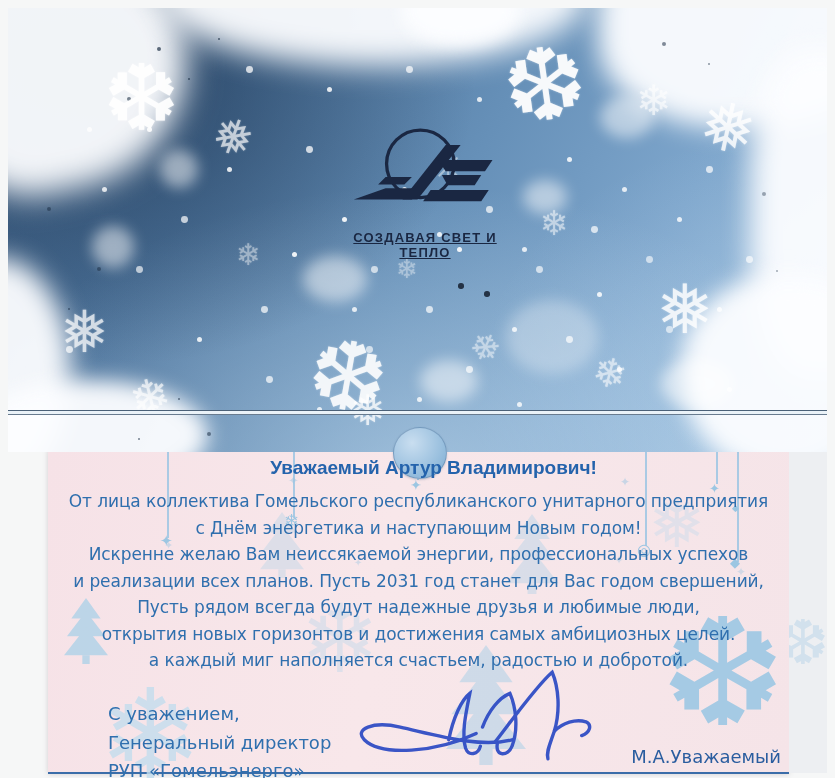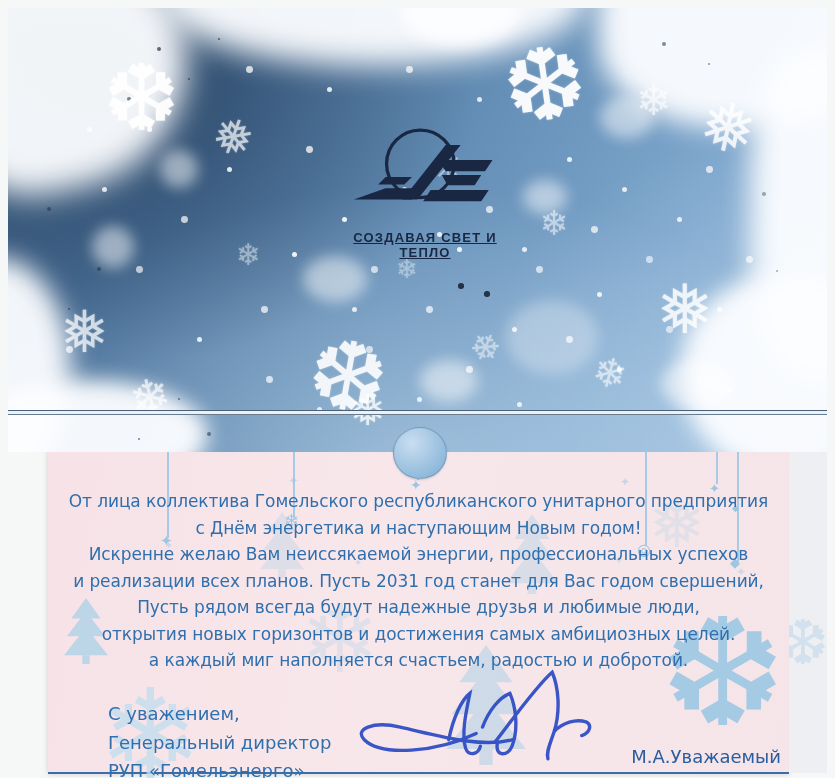--- a/index.html
+++ b/index.html
@@ -211,20 +211,21 @@
     <span class="deco" style="left:612px;top:148px;font-size:150px;color:#9dc8e4;opacity:.9;">❆</span>
     <span class="deco" style="left:252px;top:142px;font-size:95px;color:#b9d6ea;opacity:.4;">❄</span>
     <span class="deco" style="left:600px;top:40px;font-size:68px;color:#bcd8ec;opacity:.35;">❅</span>
     <span class="deco" style="left:240px;top:24px;font-size:13px;color:#9cc6e2;opacity:.5;">✦</span>
     <span class="deco" style="left:572px;top:26px;font-size:12px;color:#9cc6e2;opacity:.5;">✦</span>
     <span class="deco" style="left:116px;top:90px;font-size:11px;color:#9cc6e2;opacity:.45;">✦</span>
     <span class="deco" style="left:566px;top:104px;font-size:12px;color:#9cc6e2;opacity:.4;">✦</span>
     <span class="deco" style="left:688px;top:116px;font-size:12px;color:#9cc6e2;opacity:.4;">✦</span>
     <span class="deco" style="left:306px;top:108px;font-size:10px;color:#9cc6e2;opacity:.4;">✦</span>
 
+    <h1 class="salutation">Уважаемый Артур Владимирович!</h1>
 
     <div class="bodytext">
       <div>От лица коллектива Гомельского республиканского унитарного предприятия</div>
       <div>с Днём энергетика и наступающим Новым годом!</div>
       <div>Искренне желаю Вам неиссякаемой энергии, профессиональных успехов</div>
       <div>и реализации всех планов. Пусть 2031 год станет для Вас годом свершений,</div>
       <div>Пусть рядом всегда будут надежные друзья и любимые люди,</div>
       <div>открытия новых горизонтов и достижения самых амбициозных целей.</div>
       <div>а каждый миг наполняется счастьем, радостью и добротой.</div>
     </div>

